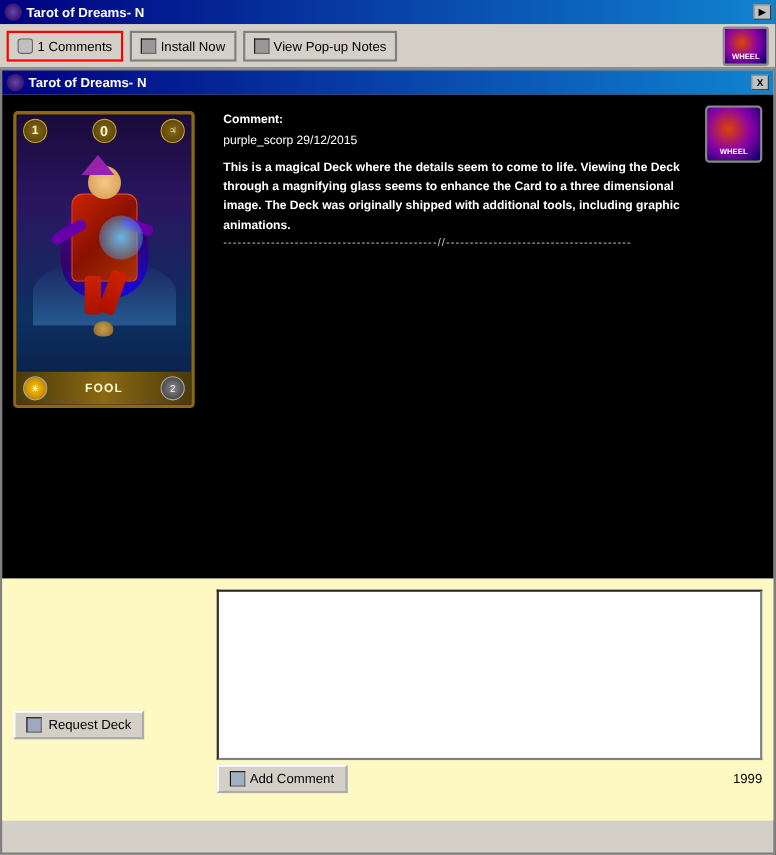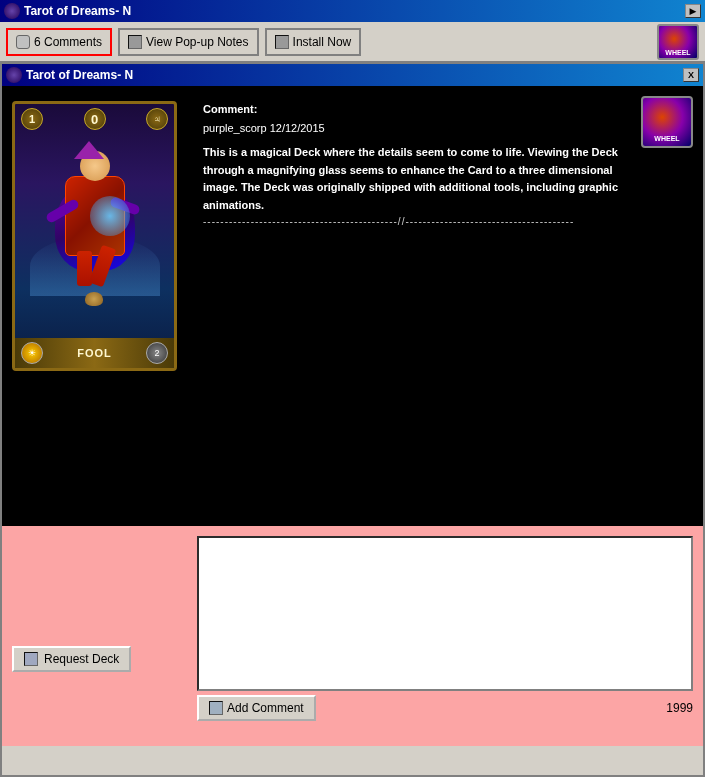--- a/index.html
+++ b/index.html
@@ -293,21 +293,21 @@
       bottom: 2px;
       left: 0; right: 0;
       text-align: center;
       font-size: 7px;
       color: white;
       font-weight: bold;
     }
 
     
     .bottom-section {
-      background: #fca5a5;
+      background: #fef9c3;
       flex-shrink: 0;
       display: flex;
       padding: 10px;
       gap: 10px;
       height: 220px;
       align-items: flex-start;
     }
     .bottom-left {
       width: 175px;
       display: flex;
@@ -378,29 +378,29 @@
     <span class="title-bar-title">Tarot of Dreams- N</span>
   </div>
   <div class="title-bar-controls">
     <div class="title-btn">▶</div>
   </div>
 </div>
 
 <div class="toolbar">
   <button class="toolbar-btn active-outline">
     <div class="toolbar-btn-icon comment-icon"></div>
-    <span>6 Comments</span>
+    <span>1 Comments</span>
+  </button>
+  <button class="toolbar-btn">
+    <div class="toolbar-btn-icon"></div>
+    <span>Install Now</span>
   </button>
   <button class="toolbar-btn">
     <div class="toolbar-btn-icon"></div>
     <span>View Pop-up Notes</span>
-  </button>
-  <button class="toolbar-btn">
-    <div class="toolbar-btn-icon"></div>
-    <span>Install Now</span>
   </button>
   <div class="toolbar-right">
     <div class="wheel-icon-toolbar" style="position:relative;">
       <span class="wheel-label">WHEEL</span>
     </div>
   </div>
 </div>
 
 <div class="inner-window">
   <div class="inner-title-bar">
@@ -444,21 +444,21 @@
           <div class="card-bottom-badge">2</div>
         </div>
       </div>
     </div>
 
     <div class="comment-area" style="position:relative;">
       <div style="position:absolute;right:0;top:0;width:52px;height:52px;background:radial-gradient(circle at 40% 40%, #dd4400, #8800aa, #000066);border:2px solid #888;border-radius:4px;">
         <div style="position:absolute;bottom:2px;left:0;right:0;text-align:center;font-size:7px;color:white;font-weight:bold;">WHEEL</div>
       </div>
       <p class="comment-label">Comment:</p>
-      <p class="comment-author">purple_scorp 12/12/2015</p>
+      <p class="comment-author">purple_scorp 29/12/2015</p>
       <p class="comment-text" style="padding-right:60px;">This is a magical Deck where the details seem to come to life. Viewing the Deck through a magnifying glass seems to enhance the Card to a three dimensional image. The Deck was originally shipped with additional tools, including graphic animations.</p>
       <p class="comment-divider">---------------------------------------------//---------------------------------------</p>
     </div>
   </div>
 
   <div class="bottom-section">
     <div class="bottom-left">
       <button class="request-deck-btn" style="margin-top:100px;">
         <div class="btn-small-icon"></div>
         <span>Request Deck</span>

